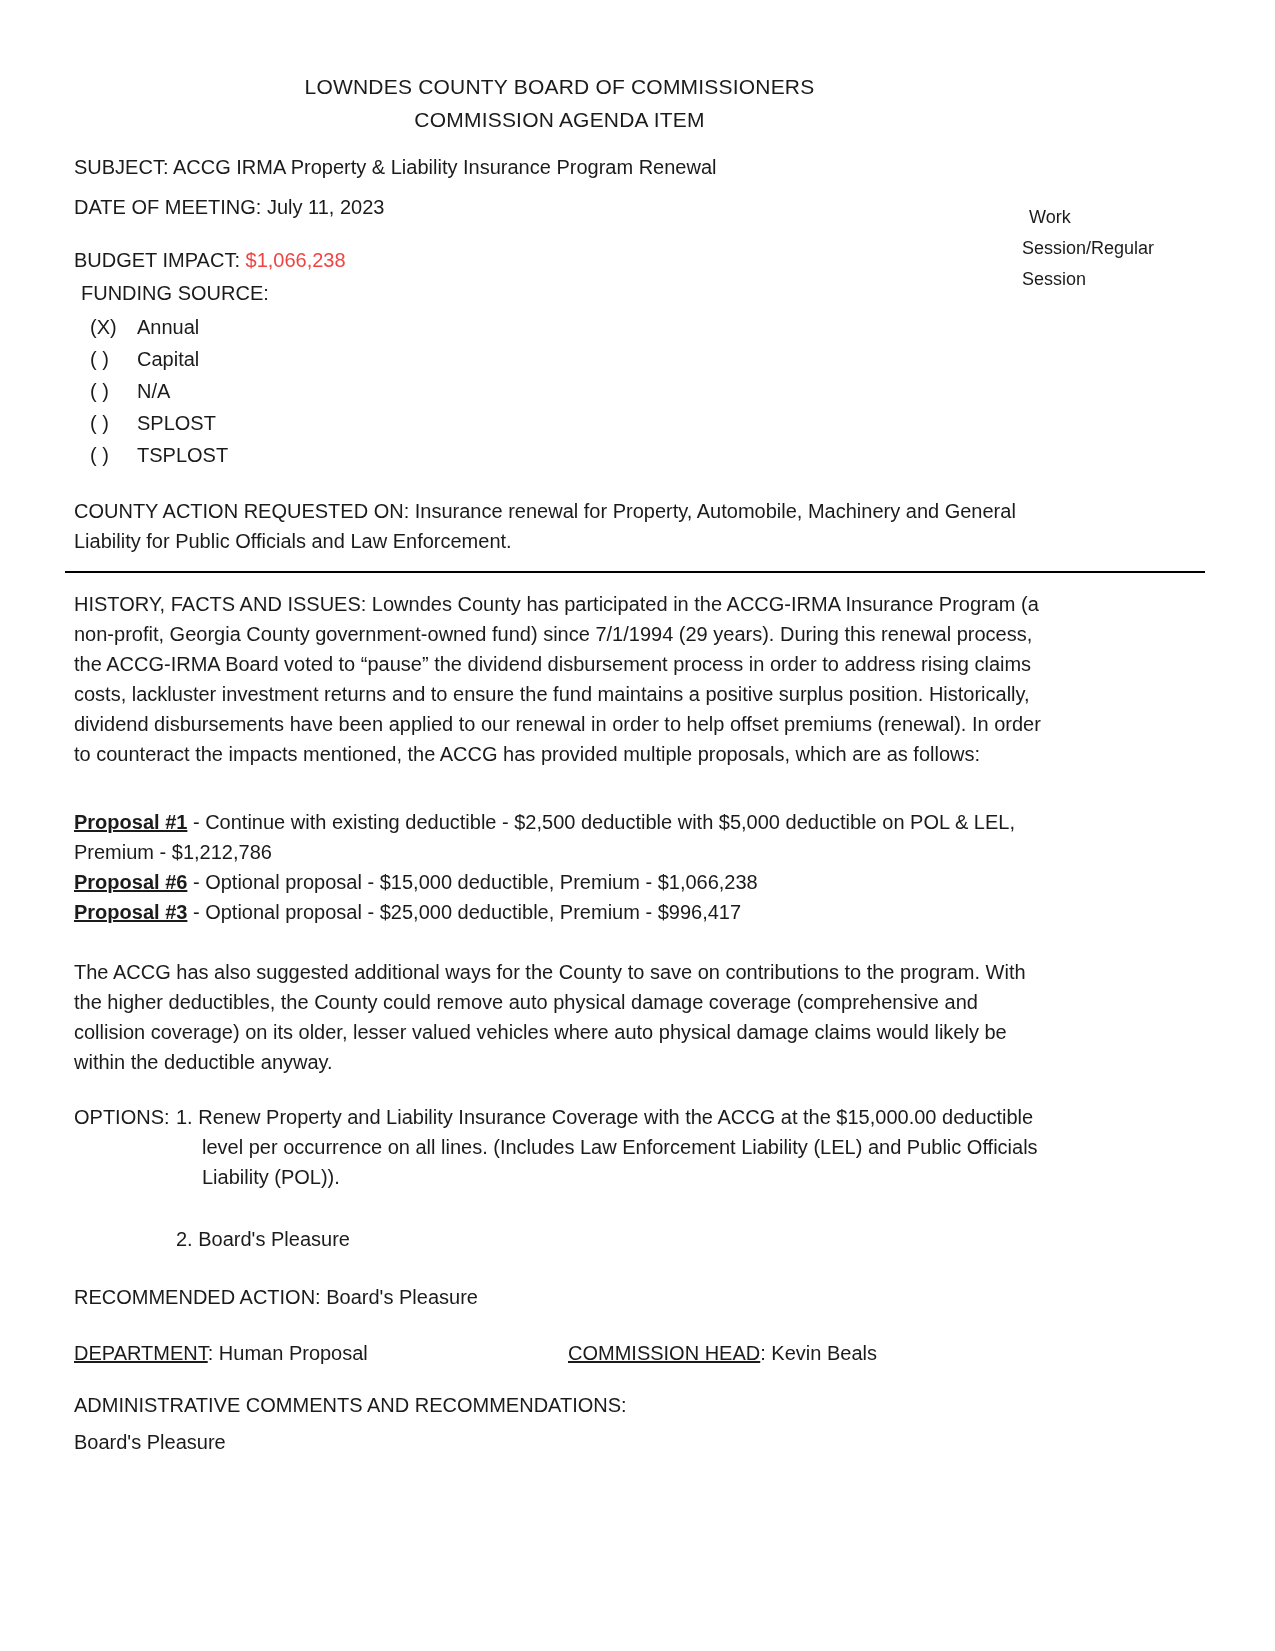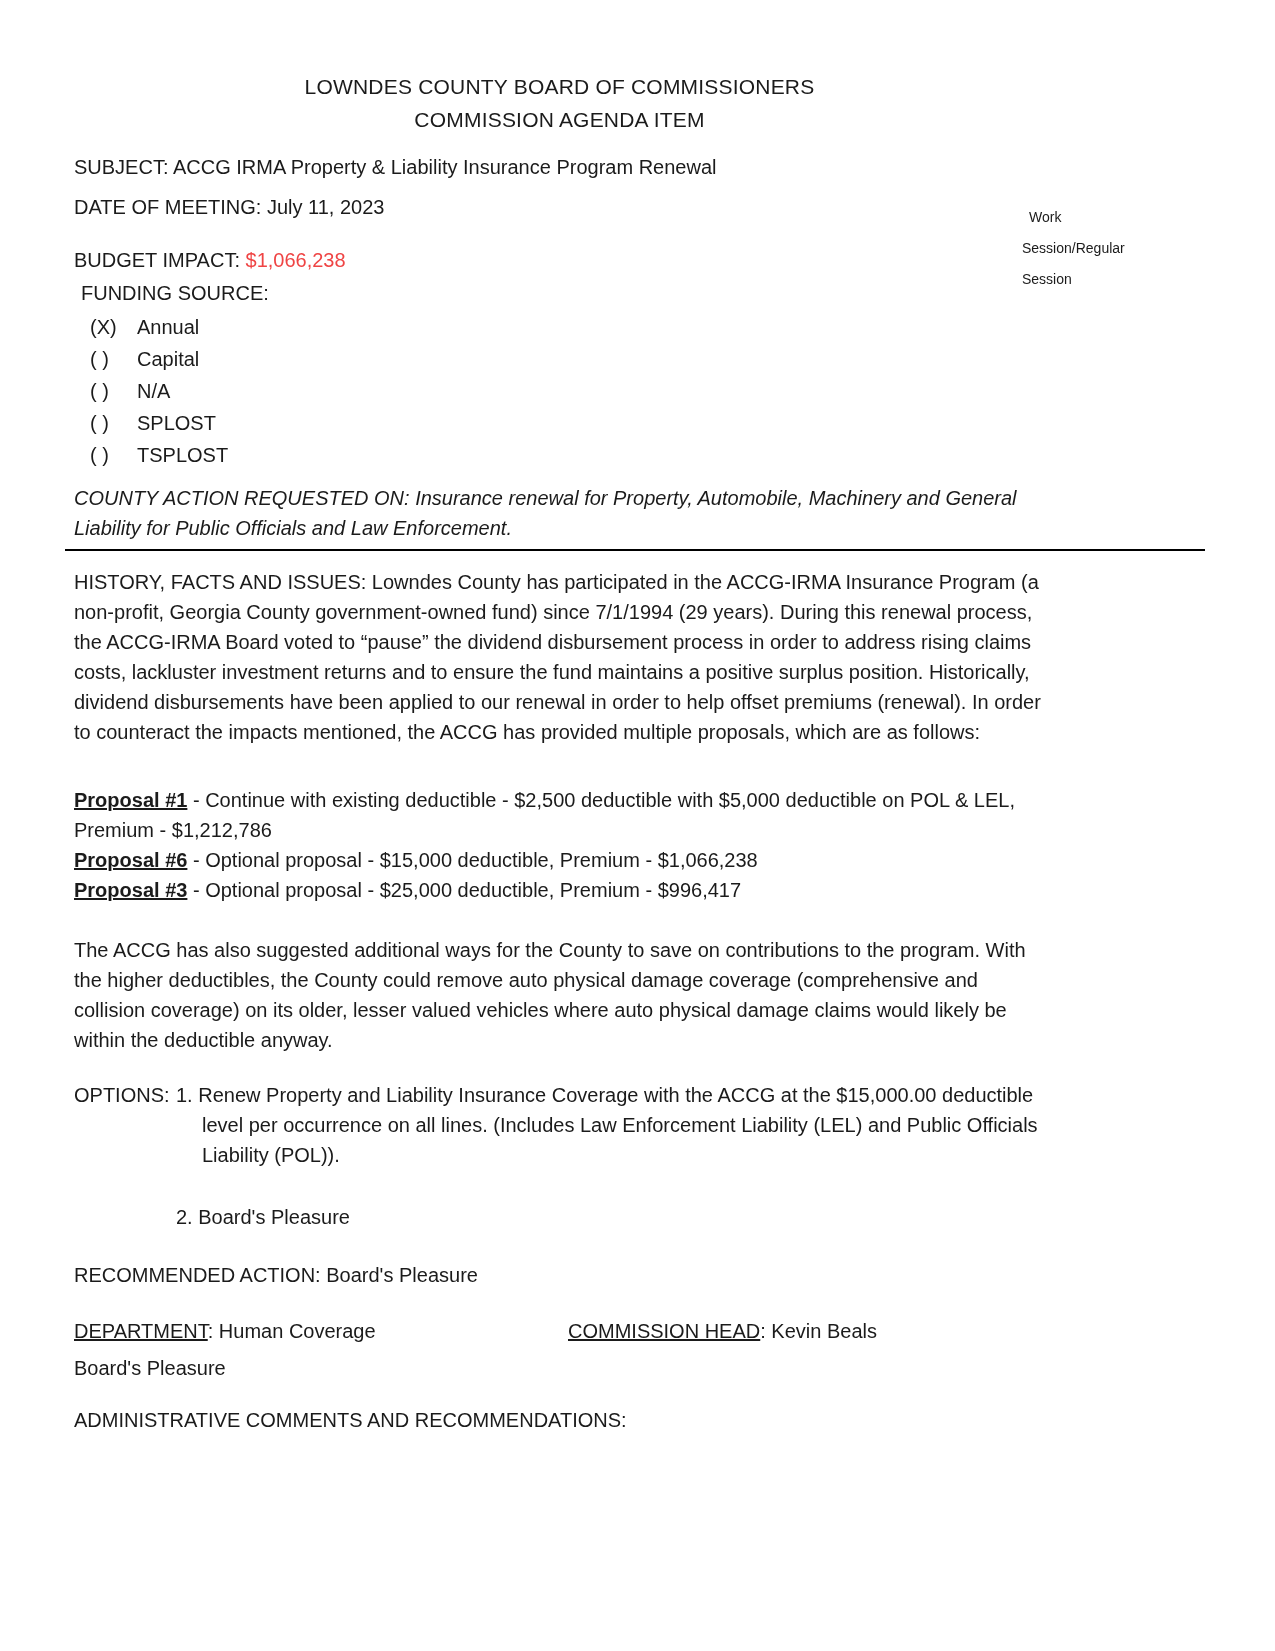--- a/index.html
+++ b/index.html
@@ -27,39 +27,38 @@
     font-size: 20px;
     line-height: 30px;
   }
   .subject { margin-top: 16px; }
   .meeting-date { margin-top: 10px; }
   .session-note {
     position: absolute;
     top: 202px;
     left: 1022px;
     width: 175px;
-    font-size: 14px;
+    font-size: 18px;
     line-height: 31px;
   }
   .session-note .sline:first-child { padding-left: 7px; }
   .budget { margin-top: 23px; }
   .budget .val { color: #ef4444; }
   .funding-heading { margin-top: 3px; padding-left: 7px; }
   .funding-list { margin-top: 3px; }
   .funding-row {
     font-size: 20px;
     line-height: 32px;
     display: flex;
   }
   .funding-row .mark { width: 47px; margin-left: 16px; }
   .funding-row .flabel { }
   .county-action {
-    margin-top: 12px;
-    padding-bottom: 6px;
-    font-style: italic;
+    margin-top: 25px;
+    padding-bottom: 15px;
   }
   .rule {
     border: 0;
     border-top: 2px solid #000000;
     width: 1140px;
     margin-left: -9px;
   }
   .history { margin-top: 16px; }
   .proposals { margin-top: 38px; }
   .proposal-name {
@@ -147,20 +146,20 @@
     <div class="line options-label">OPTIONS:</div>
     <div class="options-items">
       <div class="line option-item">1. Renew Property and Liability Insurance Coverage with the ACCG at the $15,000.00 deductible level per occurrence on all lines. (Includes Law Enforcement Liability (LEL) and Public Officials Liability (POL)).</div>
       <div class="line option-item">2. Board's Pleasure</div>
     </div>
   </div>
 
   <div class="line recommended">RECOMMENDED ACTION: Board's Pleasure</div>
 
   <div class="dept-row">
-    <div class="line dept-col1"><span class="u">DEPARTMENT</span><span>: Human Coverage</span></div>
+    <div class="line dept-col1"><span class="u">DEPARTMENT</span><span>: Human Proposal</span></div>
     <div class="line"><span class="u">COMMISSION HEAD</span><span>: Kevin Beals</span></div>
   </div>
 
+  <div class="line admin-heading">ADMINISTRATIVE COMMENTS AND RECOMMENDATIONS:</div>
   <div class="line admin-value">Board's Pleasure</div>
-  <div class="line admin-heading">ADMINISTRATIVE COMMENTS AND RECOMMENDATIONS:</div>
 
 </div>
 
 </body></html>

